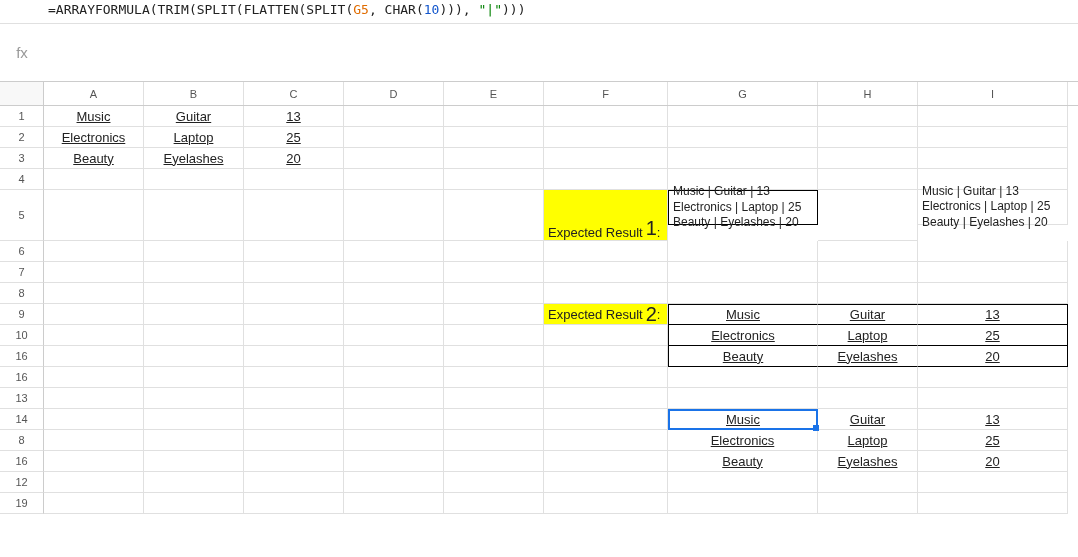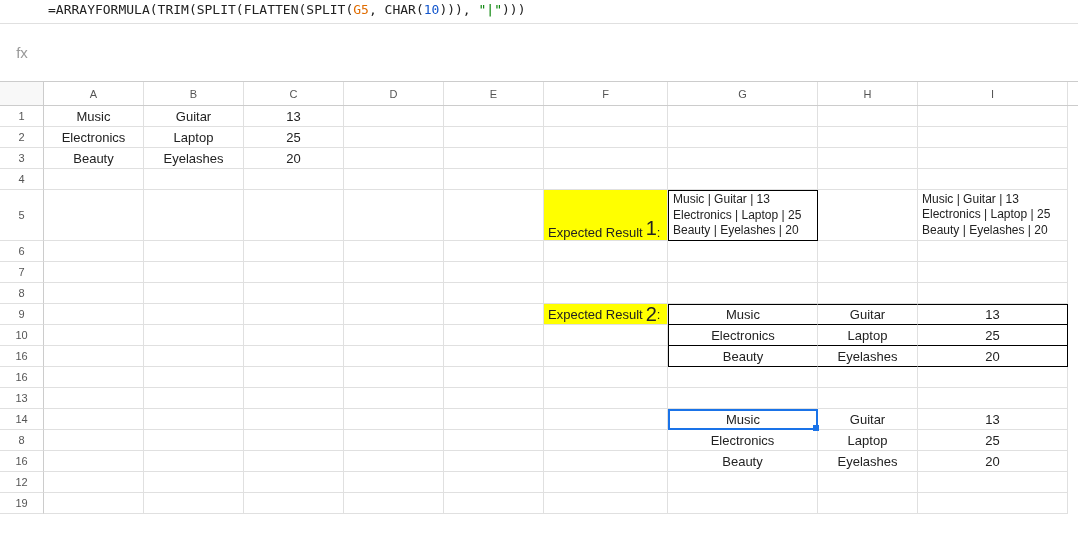--- a/index.html
+++ b/index.html
@@ -22,22 +22,22 @@
     
     .grid-body { display: flex; }
     .row-headers { width: 44px; }
     .row-h { height: 21px; text-align: center; font-size: 11px; color: #555; line-height: 21px; border-right: 1px solid #ccc; border-bottom: 1px solid #e0e0e0; background: #fff; }
     .row-h.tall { height: 51px; line-height: 51px; }
     
     .cells { position: relative; flex: 1; }
     .cell-row { display: flex; height: 21px; }
     .cell-row.tall { height: 51px; }
     .cell { border-right: 1px solid #e0e0e0; border-bottom: 1px solid #e0e0e0; padding: 0 4px; display: flex; align-items: center; overflow: visible; white-space: nowrap; }
-    .cell.center { justify-content: center; }
-    .cell.tall { height: 51px; align-items: flex-start; flex-direction: column; justify-content: center; white-space: pre-line; line-height: 1.3; font-size: 12px; padding: 2px 4px; }
+    .cell.center { justify-content: center; text-decoration: underline; }
+    .cell.tall { height: 35px; align-items: flex-start; flex-direction: column; justify-content: center; white-space: pre-line; line-height: 1.3; font-size: 12px; padding: 2px 4px; }
     .cell.yellow { background: #ffff00; }
     .cell.yellow-label { background: #ffff00; align-items: flex-end; }
     .big-num { font-size: 20px; font-weight: 400; margin-left: 3px; }
     .boxed { border: 1px solid #000 !important; }
     .boxed-top { border-top: 1px solid #000 !important; }
     .boxed-bottom { border-bottom: 1px solid #000 !important; }
     .boxed-left { border-left: 1px solid #000 !important; }
     .boxed-right { border-right: 1px solid #000 !important; }
     .active-cell { border: 2px solid #1a73e8 !important; position: relative; }
     .active-cell::after { content: ''; position: absolute; right: -3px; bottom: -3px; width: 6px; height: 6px; background: #1a73e8; }

